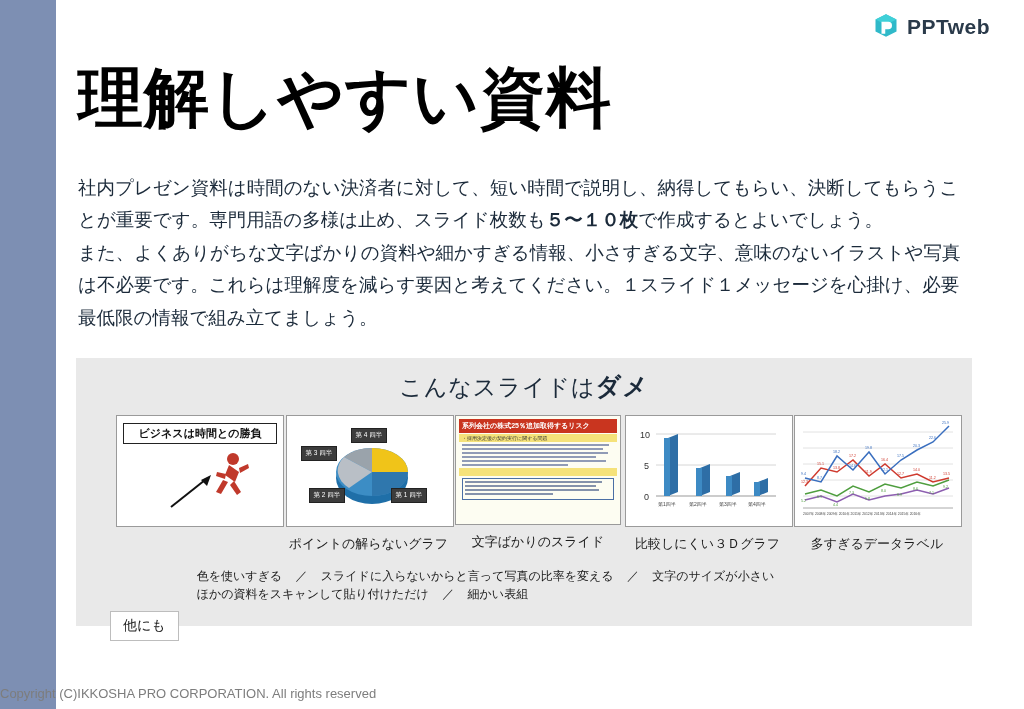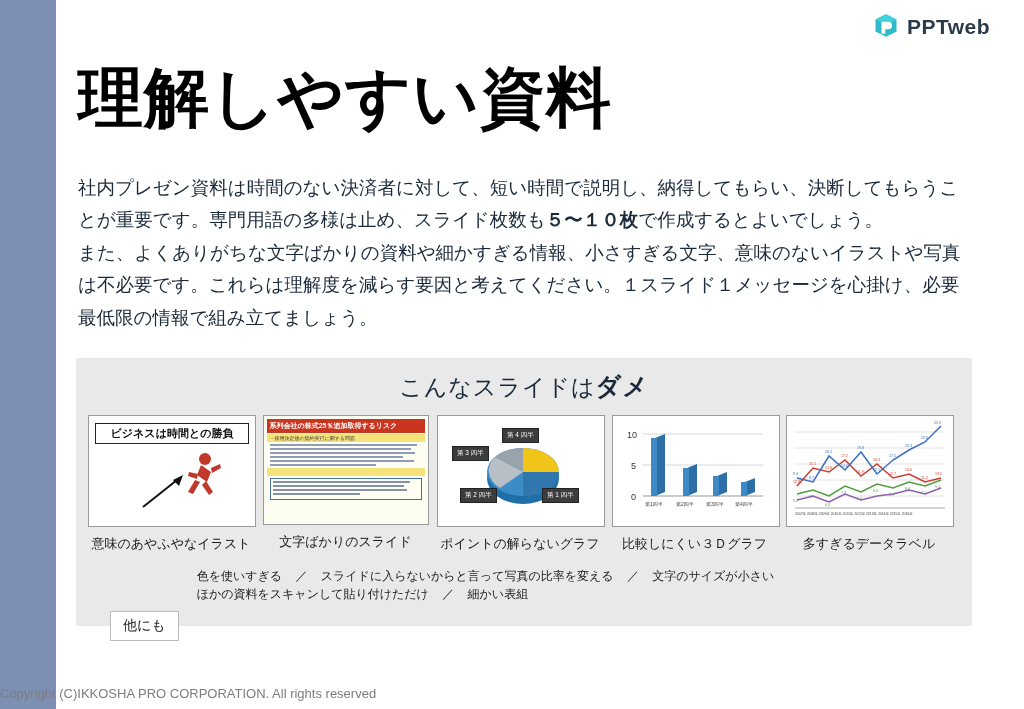--- a/index.html
+++ b/index.html
@@ -85,21 +85,22 @@
     margin-top: 12px;
     letter-spacing: 1px;
   }
   .panel-title .em {
     font-weight: bold;
     font-size: 25px;
   }
   .thumbs {
     display: flex;
     justify-content: space-between;
-    padding: 12px 20px 0 12px;
+    padding: 12px 12px 0 12px;
+    margin-left: 28px;
   }
   .thumb-cell {
     width: 166px;
   }
   .thumb {
     width: 166px;
     height: 110px;
     border: 1px solid #9a9a9a;
     background: #ffffff;
     position: relative;
@@ -264,21 +265,39 @@
           </svg>
           <svg class="t1-figure" viewBox="0 0 40 46">
             <circle cx="24" cy="7" r="6" fill="#c0392b"></circle>
             <path d="M20 13 L30 20 L26 30 L16 23 Z" fill="#c0392b"></path>
             <path d="M30 16 L39 12 L40 16 L31 21 Z" fill="#c0392b"></path>
             <path d="M17 22 L8 20 L7 24 L16 27 Z" fill="#c0392b"></path>
             <path d="M25 29 L32 40 L28 43 L21 33 Z" fill="#c0392b"></path>
             <path d="M19 30 L12 42 L7 40 L14 28 Z" fill="#c0392b"></path>
           </svg>
         </div>
-        <div class="thumb-caption">意味のあやふやなイラスト</div>
+      </div>
+
+      <div class="thumb-cell">
+        <div class="thumb t3">
+          <svg class="pie-wrap" width="90" height="82" viewBox="0 0 90 82">
+            <ellipse cx="45" cy="48" rx="36" ry="26" fill="#1f6fa8"></ellipse>
+            <path d="M45 42 m-36 0 a36 24 0 0 0 72 0 z" fill="#17597f" opacity="0"></path>
+            <ellipse cx="45" cy="42" rx="36" ry="24" fill="#3c8dc5"></ellipse>
+            <path d="M45 42 L81 42 A36 24 0 0 1 45 66 Z" fill="#2f77ad"></path>
+            <path d="M45 42 L45 18 A36 24 0 0 1 81 42 Z" fill="#f0c419"></path>
+            <path d="M45 42 L17 27 A36 24 0 0 1 45 18 Z" fill="#9aa3ab"></path>
+            <path d="M45 42 L17 27 A36 24 0 0 0 22 58 Z" fill="#b9bfc6"></path>
+          </svg>
+          <div class="label-box" style="left:64px; top:12px;">第 4 四半</div>
+          <div class="label-box" style="left:14px; top:30px;">第 3 四半</div>
+          <div class="label-box" style="left:22px; top:72px;">第 2 四半</div>
+          <div class="label-box" style="left:104px; top:72px;">第 1 四半</div>
+        </div>
+        <div class="thumb-caption">ポイントの解らないグラフ</div>
       </div>
 
       <div class="thumb-cell">
         <div class="thumb t2">
           <div class="t2-head">系列会社の株式25％追加取得するリスク</div>
           <div class="t2-sub">・採用決定後の契約実行に関する問題</div>
           <div class="t2-lines">
             <div class="t2-line" style="width:97%"></div>
             <div class="t2-line" style="width:93%"></div>
             <div class="t2-line" style="width:96%"></div>
@@ -288,39 +307,20 @@
           </div>
           <div class="t2-sub">&nbsp;</div>
           <div class="t2-box">
             <div class="t2-line" style="width:94%"></div>
             <div class="t2-line" style="width:90%"></div>
             <div class="t2-line" style="width:92%"></div>
             <div class="t2-line" style="width:60%"></div>
           </div>
         </div>
         <div class="thumb-caption">文字ばかりのスライド</div>
-      </div>
-
-      <div class="thumb-cell">
-        <div class="thumb t3">
-          <svg class="pie-wrap" width="90" height="82" viewBox="0 0 90 82">
-            <ellipse cx="45" cy="48" rx="36" ry="26" fill="#1f6fa8"></ellipse>
-            <path d="M45 42 m-36 0 a36 24 0 0 0 72 0 z" fill="#17597f" opacity="0"></path>
-            <ellipse cx="45" cy="42" rx="36" ry="24" fill="#3c8dc5"></ellipse>
-            <path d="M45 42 L81 42 A36 24 0 0 1 45 66 Z" fill="#2f77ad"></path>
-            <path d="M45 42 L45 18 A36 24 0 0 1 81 42 Z" fill="#f0c419"></path>
-            <path d="M45 42 L17 27 A36 24 0 0 1 45 18 Z" fill="#9aa3ab"></path>
-            <path d="M45 42 L17 27 A36 24 0 0 0 22 58 Z" fill="#b9bfc6"></path>
-          </svg>
-          <div class="label-box" style="left:64px; top:12px;">第 4 四半</div>
-          <div class="label-box" style="left:14px; top:30px;">第 3 四半</div>
-          <div class="label-box" style="left:22px; top:72px;">第 2 四半</div>
-          <div class="label-box" style="left:104px; top:72px;">第 1 四半</div>
-        </div>
-        <div class="thumb-caption">ポイントの解らないグラフ</div>
       </div>
 
       <div class="thumb-cell">
         <div class="thumb t4">
           <svg width="166" height="110" viewBox="0 0 166 110">
             <text x="14" y="22" font-size="9" fill="#333" font-family="Liberation Sans, sans-serif">10</text>
             <text x="18" y="53" font-size="9" fill="#333" font-family="Liberation Sans, sans-serif">5</text>
             <text x="18" y="84" font-size="9" fill="#333" font-family="Liberation Sans, sans-serif">0</text>
             <line x1="30" y1="18" x2="150" y2="18" stroke="#d6d6d6" stroke-width="1"></line>
             <line x1="30" y1="49" x2="150" y2="49" stroke="#d6d6d6" stroke-width="1"></line>

